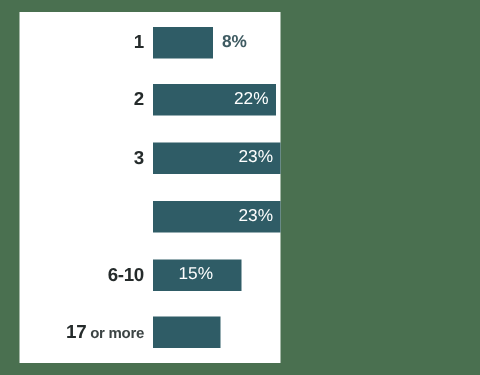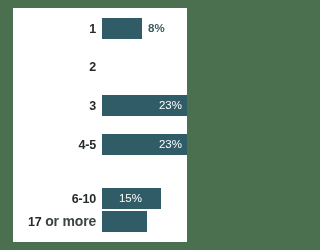--- a/index.html
+++ b/index.html
@@ -43,21 +43,21 @@
     line-height: 21px;
     text-align: right;
     font-size: 12.5px;
     font-weight: bold;
     color: #252b2b;
     white-space: nowrap;
     letter-spacing: -0.2px;
   }
   .cat-label .soft {
     font-weight: bold;
-    font-size: 14px;
+    font-size: 10px;
     color: #3c4444;
   }
   .bar-track {
     position: absolute;
     left: 89px;
     top: 0;
     height: 21px;
     width: 85px;
   }
   .bar {
@@ -106,43 +106,44 @@
       <div class="bar-track">
         <div class="bar" style="width:40px"></div>
         <div class="val-out" style="left:40px">8%</div>
       </div>
     </div>
 
     <div class="row" style="top:48px">
       <div class="cat-label">
         <span>2</span><span class="soft"></span>
       </div>
+      <div class="bar-track">
+        <div class="bar" style="width:82px"></div>
+        <div class="val-in" style="left:0;width:82px">22%</div>
+      </div>
     </div>
 
     <div class="row" style="top:87px">
       <div class="cat-label">
         <span>3</span><span class="soft"></span>
       </div>
       <div class="bar-track">
         <div class="bar" style="width:85px"></div>
         <div class="val-in" style="left:0;width:85px">23%</div>
       </div>
     </div>
 
     <div class="row" style="top:126px">
-      <div class="cat-label">
-        <span>4-5</span><span class="soft"></span>
-      </div>
       <div class="bar-track">
         <div class="bar" style="width:85px"></div>
         <div class="val-in" style="left:0;width:85px">23%</div>
       </div>
     </div>
 
-    <div class="row" style="top:180px">
+    <div class="row" style="top:165px">
       <div class="cat-label">
         <span>6-10</span><span class="soft"></span>
       </div>
       <div class="bar-track">
         <div class="bar" style="width:59px"></div>
         <div class="val-in" style="left:0;width:45px">15%</div>
       </div>
     </div>
 
     <div class="row" style="top:203px">

